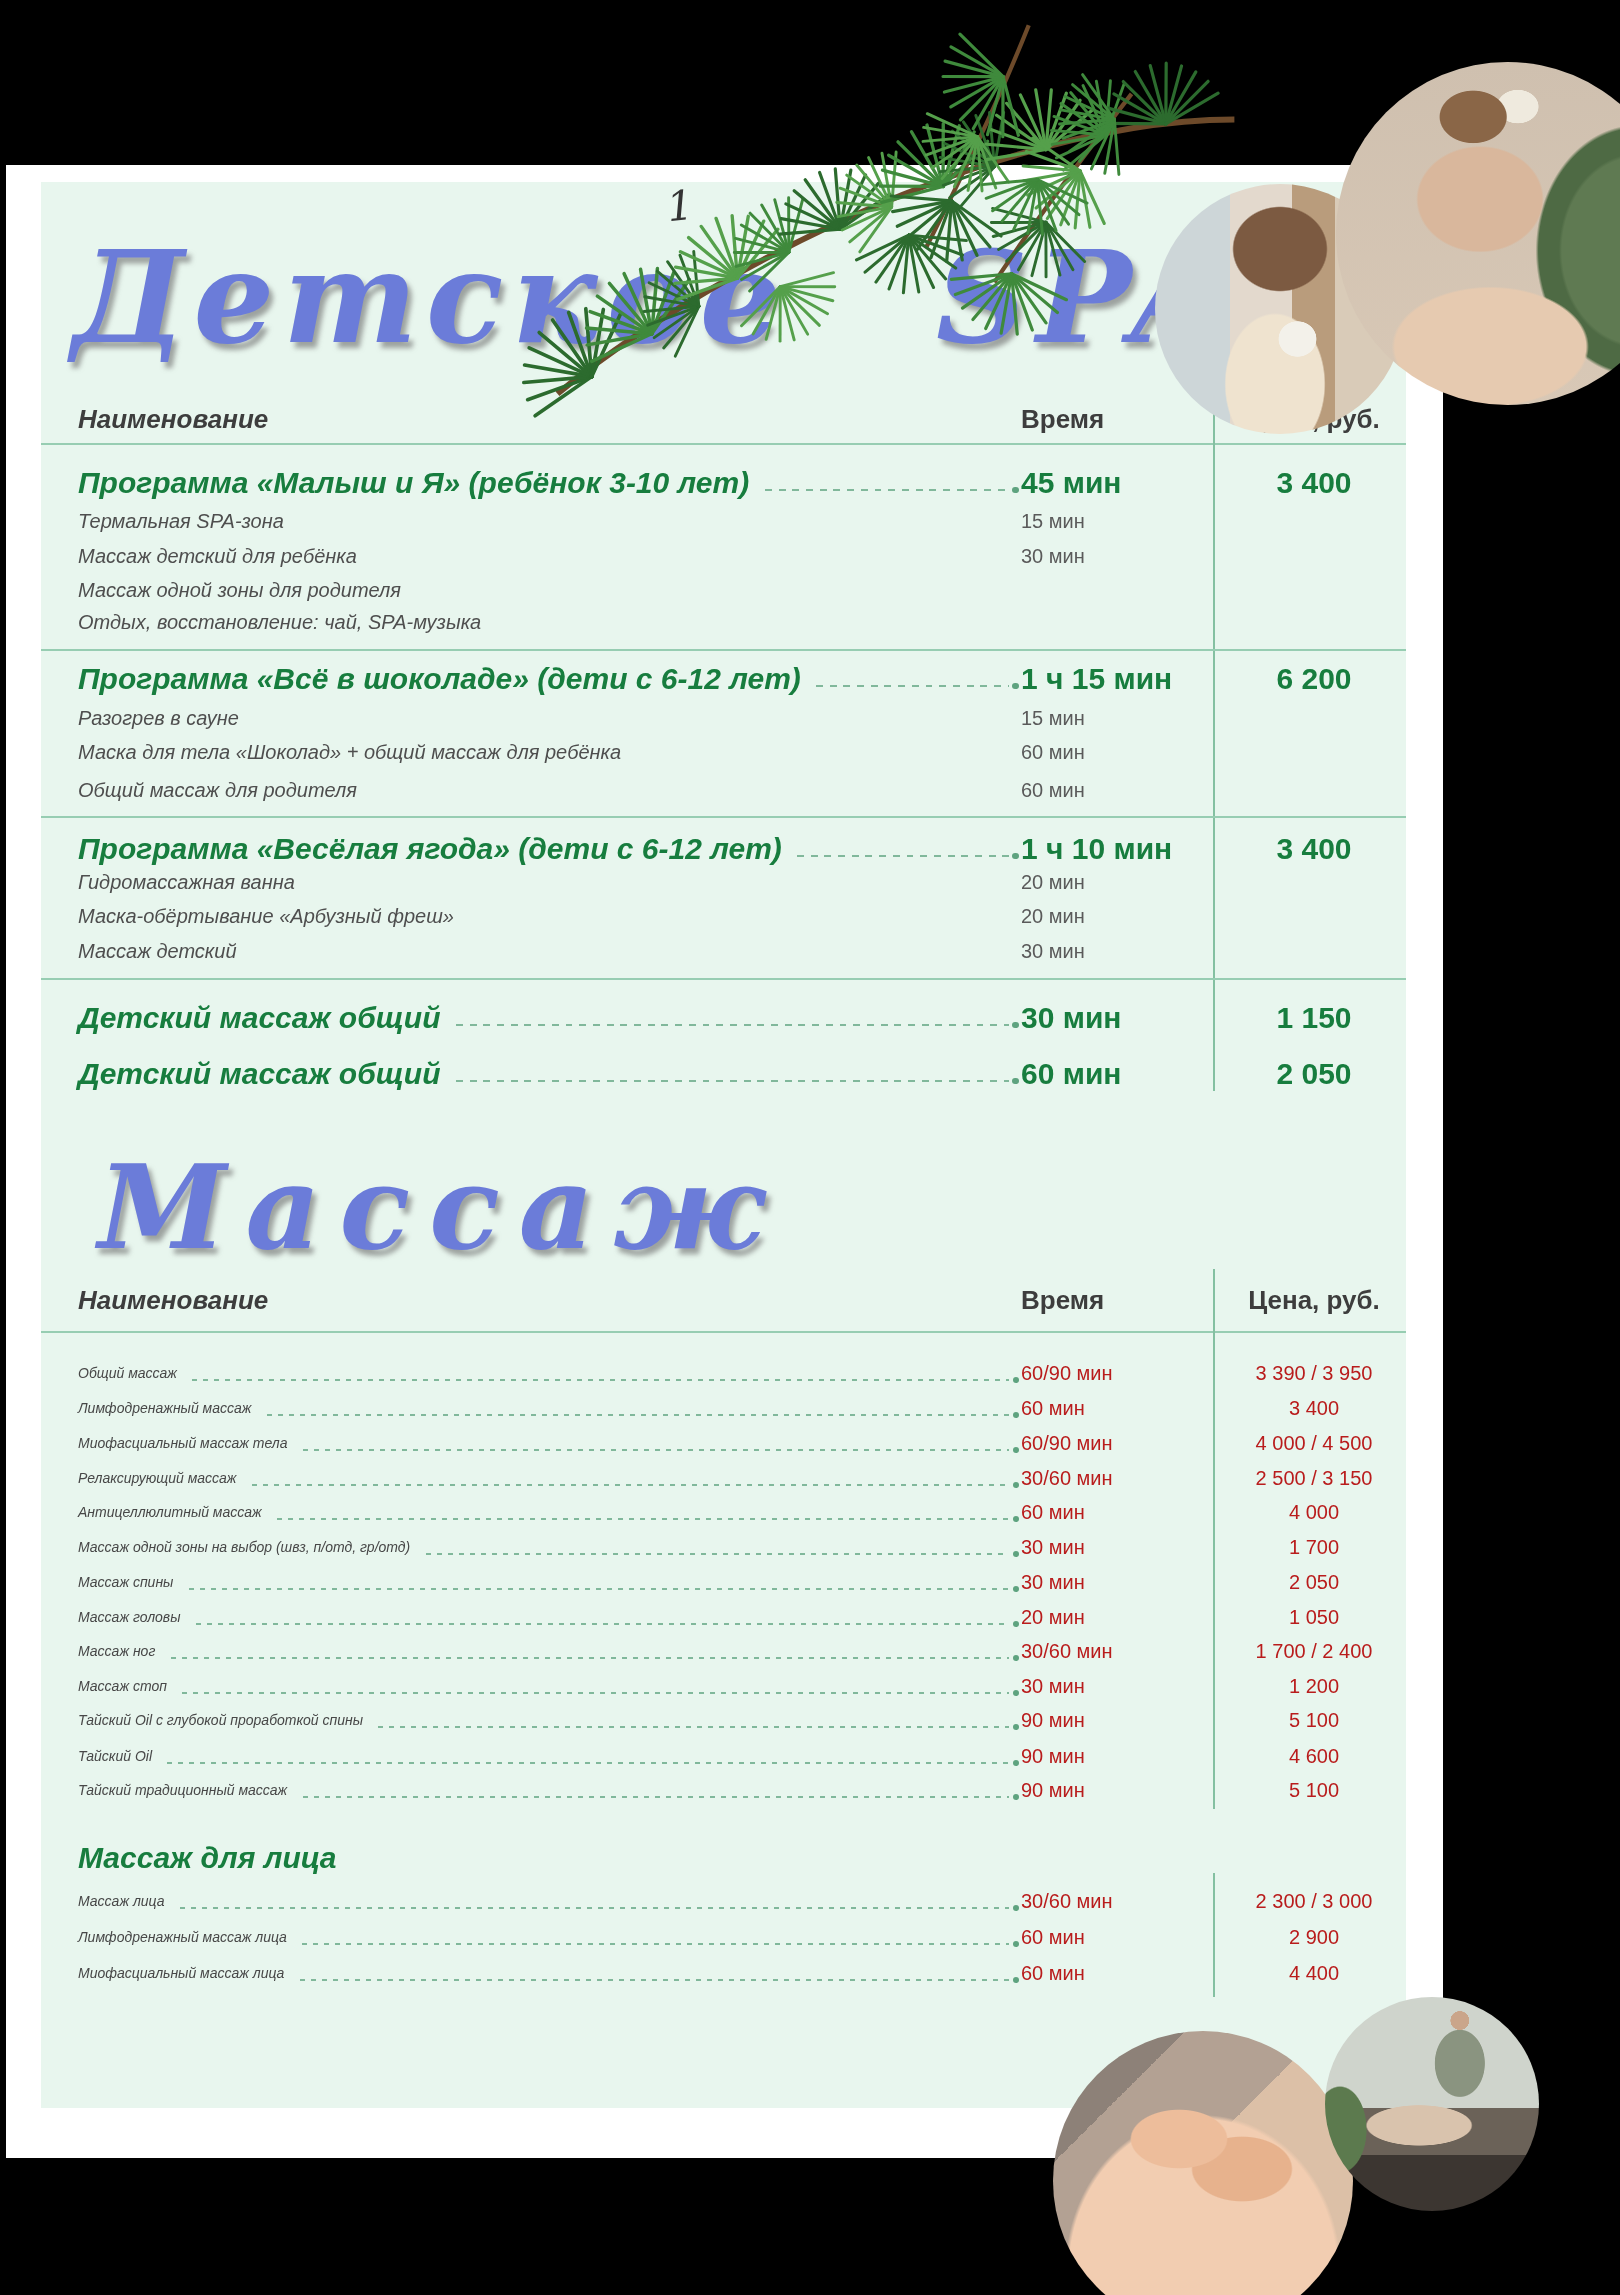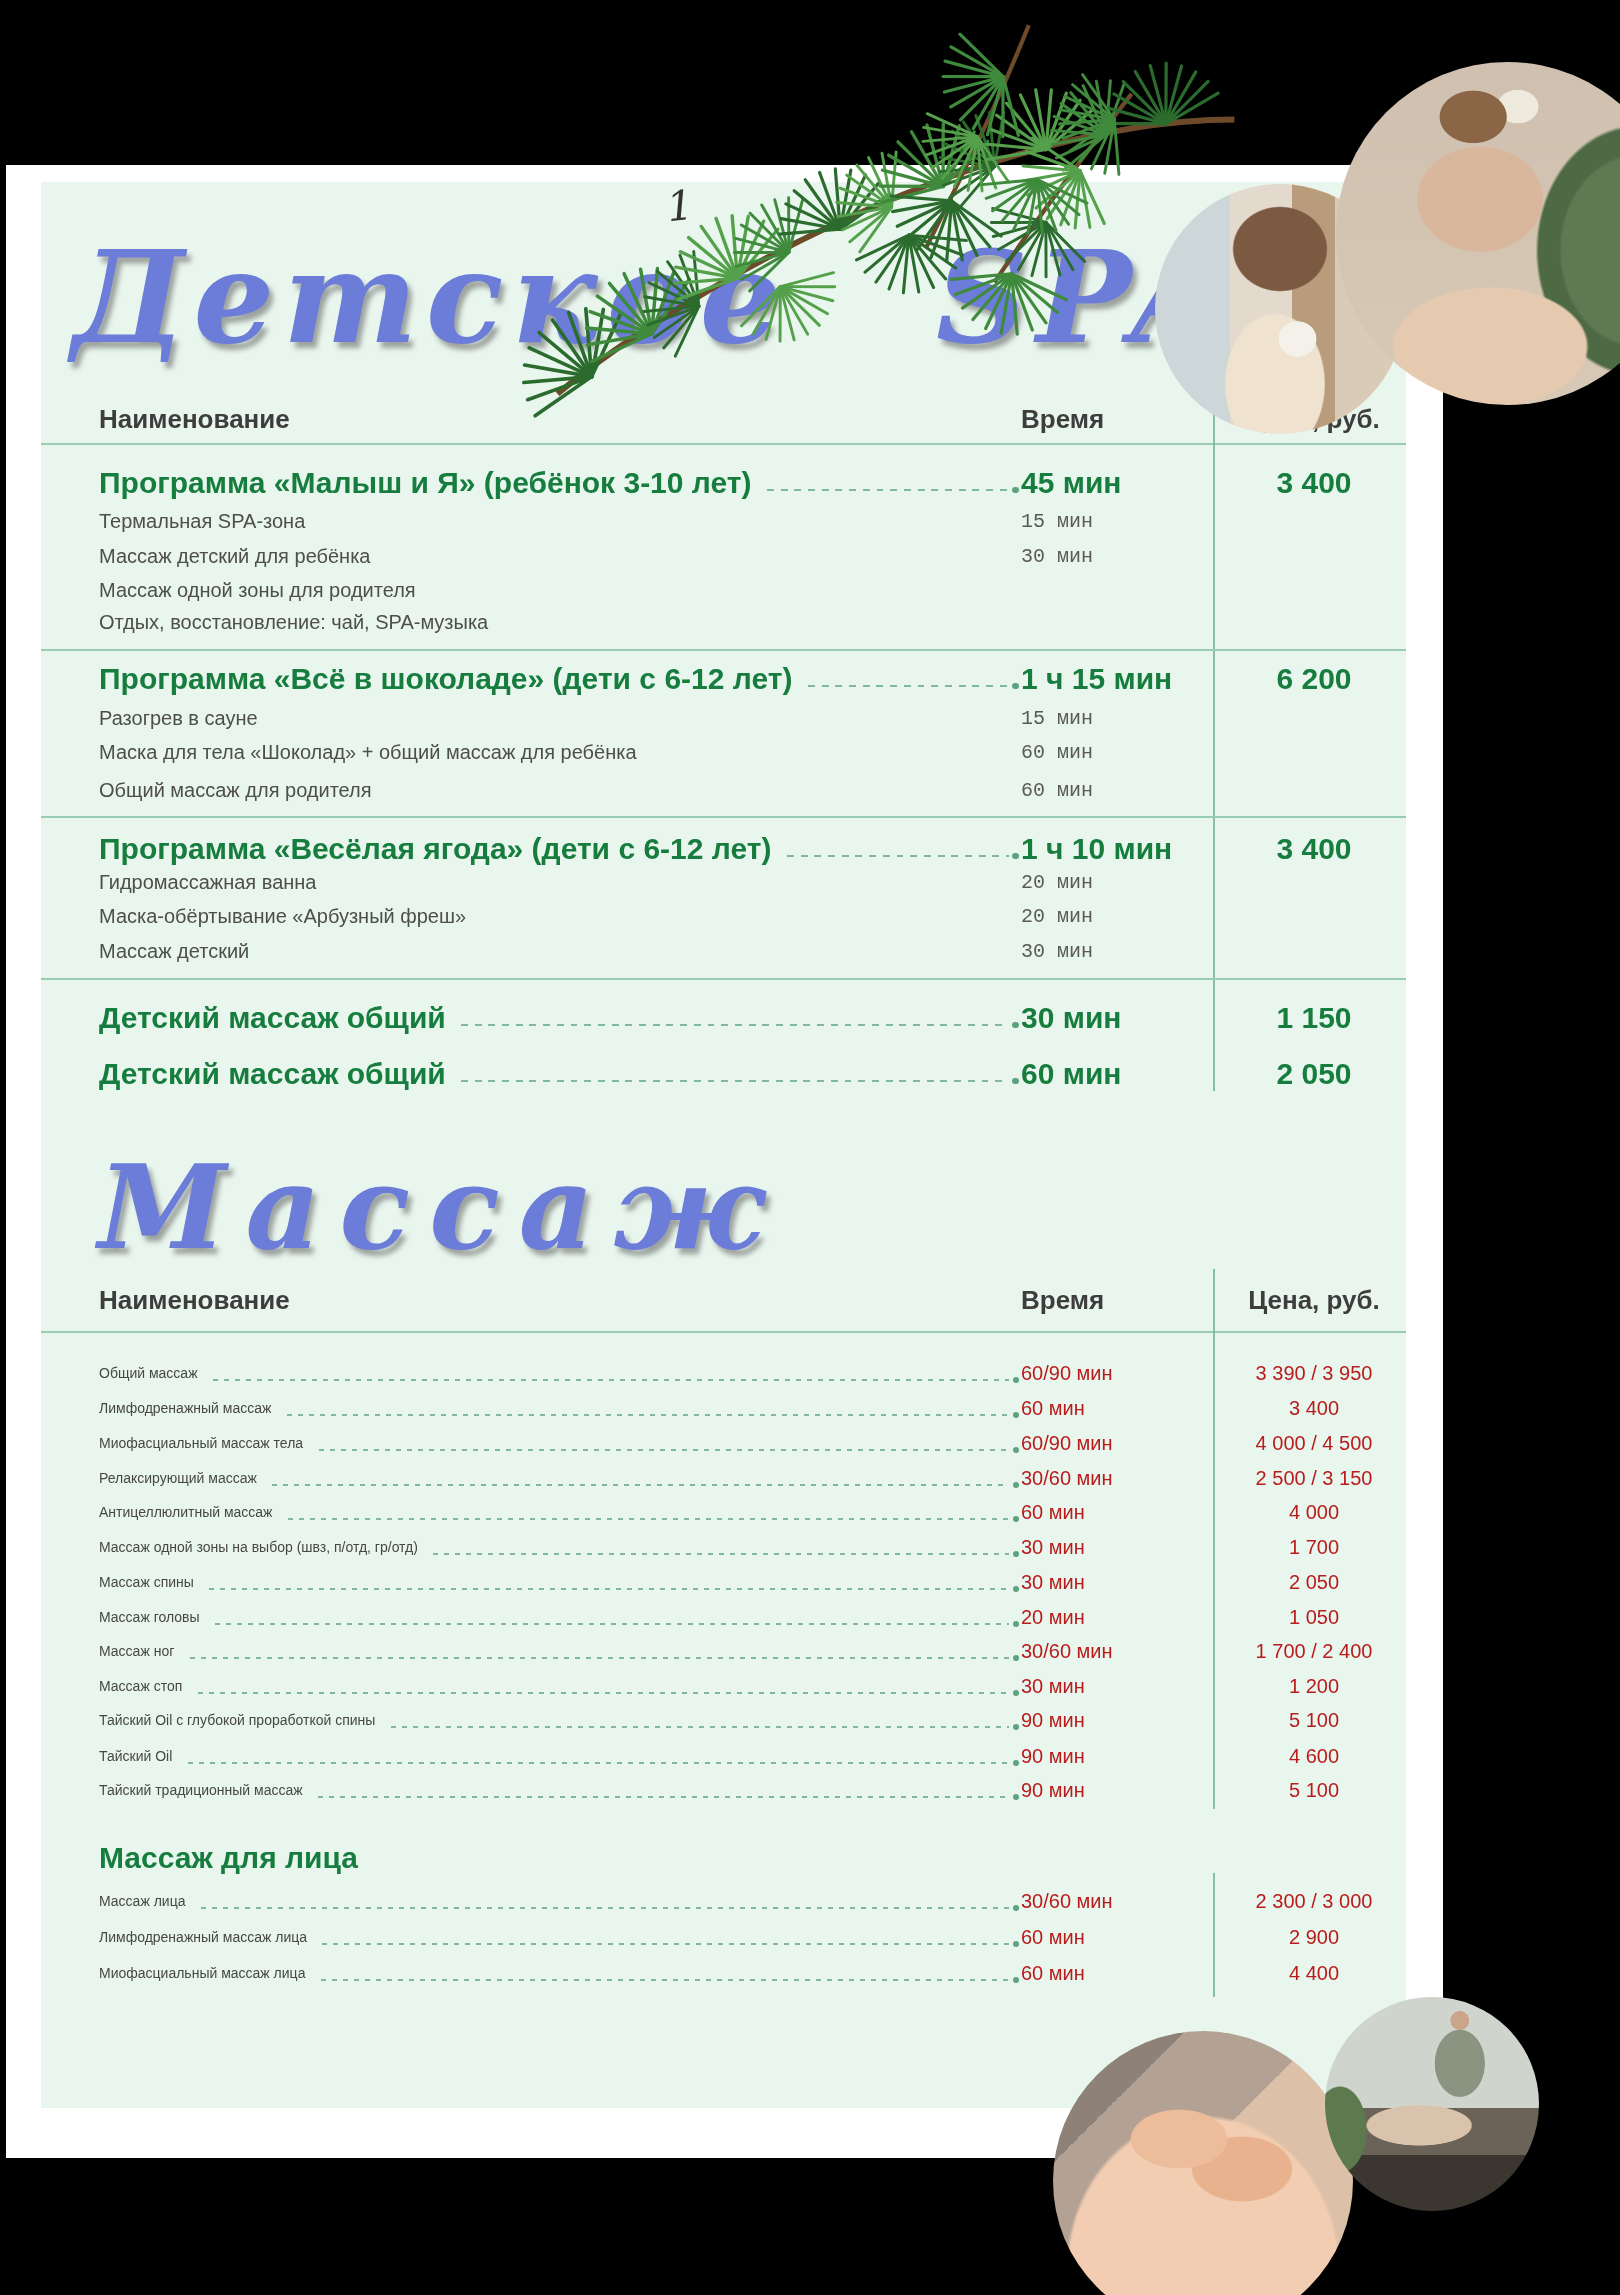--- a/index.html
+++ b/index.html
@@ -21,37 +21,37 @@
   .page-num{position:absolute;left:626px;top:0px;font-family:"DejaVu Serif",serif;font-style:italic;
     font-size:41px;color:#333;transform:rotate(-6deg);}
 
   .script{position:absolute;font-family:"DejaVu Serif",serif;font-style:italic;font-weight:bold;
     color:var(--script-blue);text-shadow:4.3px 6px 5.1px rgba(107,107,107,0.6);white-space:nowrap;}
   .t1{left:31px;top:41px;font-size:127px;letter-spacing:8.6px;word-spacing:94px;}
   .t2{left:57px;top:957px;font-size:116px;letter-spacing:19px;}
 
   .trow{position:absolute;left:0;width:1365px;display:flex;align-items:center;height:38px;}
   .trow.h40{height:34px;}
-  .c-name{margin-left:58px;white-space:nowrap;flex:none;}
+  .c-name{margin-left:37px;white-space:nowrap;flex:none;font-style:italic;}
   .c-fill{flex:1;}
   .leader{flex:1;position:relative;height:100%;}
   .leader::before{content:"";position:absolute;left:15.4px;right:12px;bottom:11px;height:2.1px;
     background:repeating-linear-gradient(90deg,var(--leader-green) 0 6.9px,transparent 6.9px 13.7px);opacity:.75;}
   .leader::after{content:"";position:absolute;right:1.7px;bottom:8.6px;width:6.9px;height:6.9px;border-radius:50%;
     background:var(--leader-green);}
   .leader.thin::before{height:1.7px;bottom:9.4px;background:repeating-linear-gradient(90deg,var(--leader-green) 0 5.1px,transparent 5.1px 11px);}
   .leader.thin::after{width:6px;height:6px;bottom:6.9px;}
   .c-time{width:184px;text-align:left;flex:none;}
   .c-gap{width:17px;flex:none;}
   .c-price{width:184px;text-align:center;flex:none;}
 
   .h-col{font-weight:bold;font-size:26px;color:var(--text-dark);}
   .green-b{font-weight:bold;font-size:30px;color:var(--accent-green);}
   .sub{font-size:20px;color:var(--text-gray);}
-  .sub-t{font-size:20px;color:#5a5a5a;font-family:Liberation Mono, monospace;}
+  .sub-t{font-size:20px;color:#5a5a5a;}
   .t2n{font-size:14px;color:#474747;}
   .t2t{font-size:20px;color:#b91c1c;}
 
   .hline{position:absolute;left:0;width:1365px;height:1.7px;background:var(--line-green);}
   .vline{position:absolute;width:1.7px;background:#84c0a1;}
 
   .photo{position:absolute;border-radius:50%;overflow:hidden;}
   .ph-top-small{left:1155px;top:184px;width:250px;height:250px;
     background:
       radial-gradient(77px 69px at 50% 26%,#7c5a41 0 60%,rgba(124,90,65,0) 62%),

